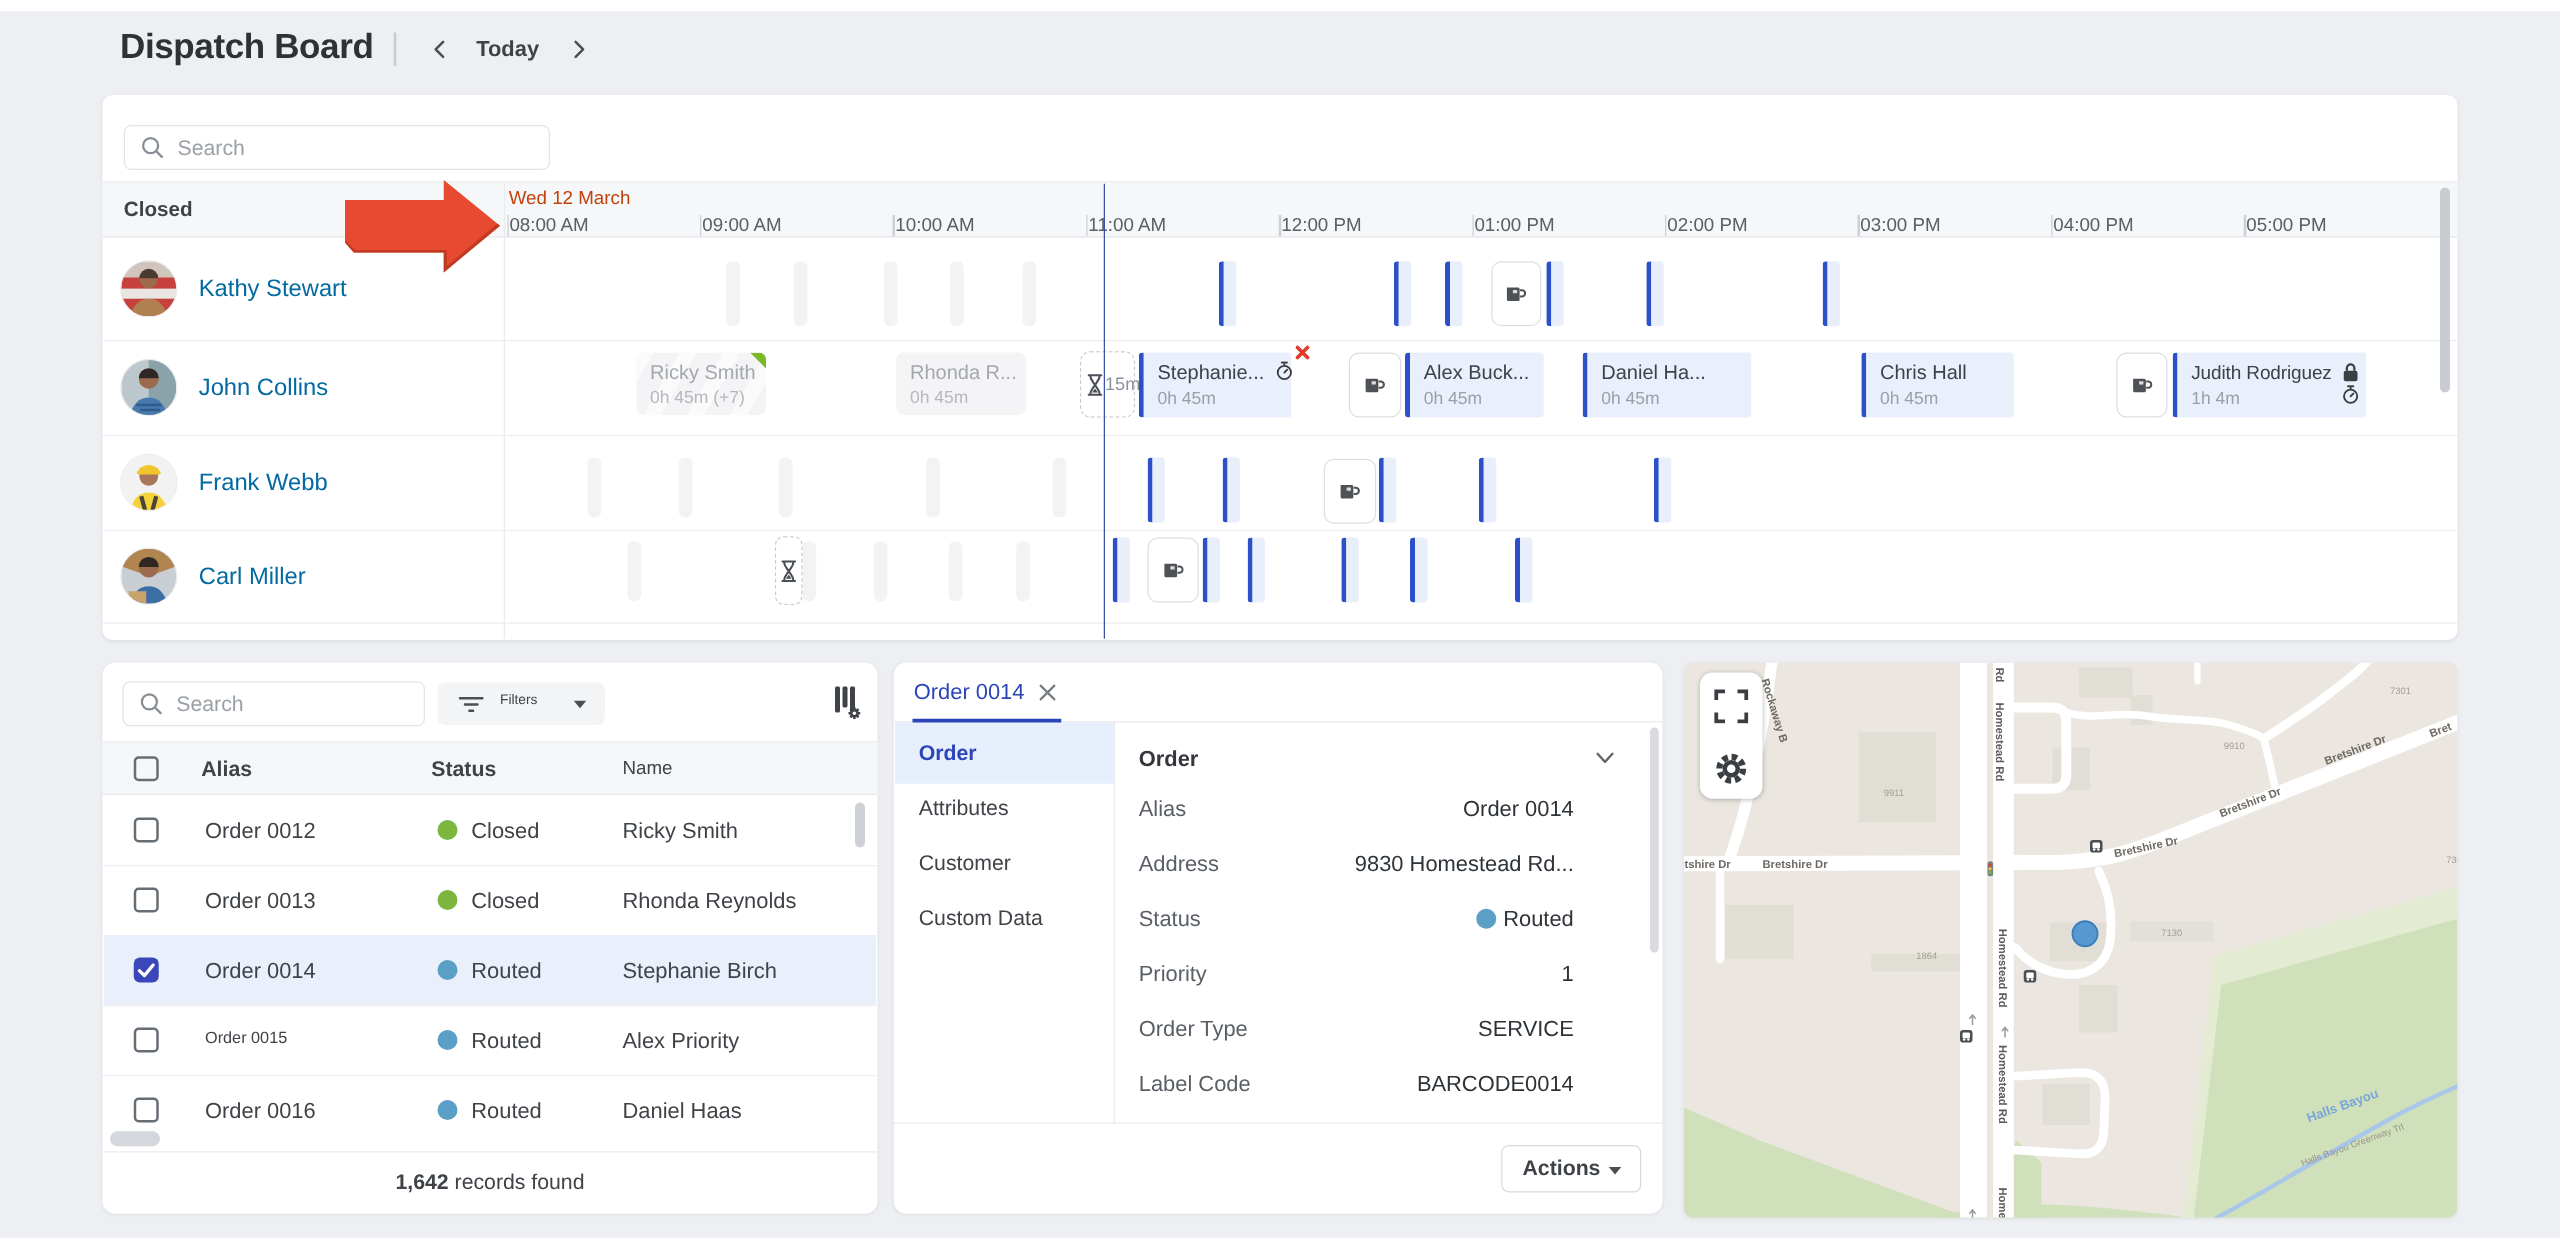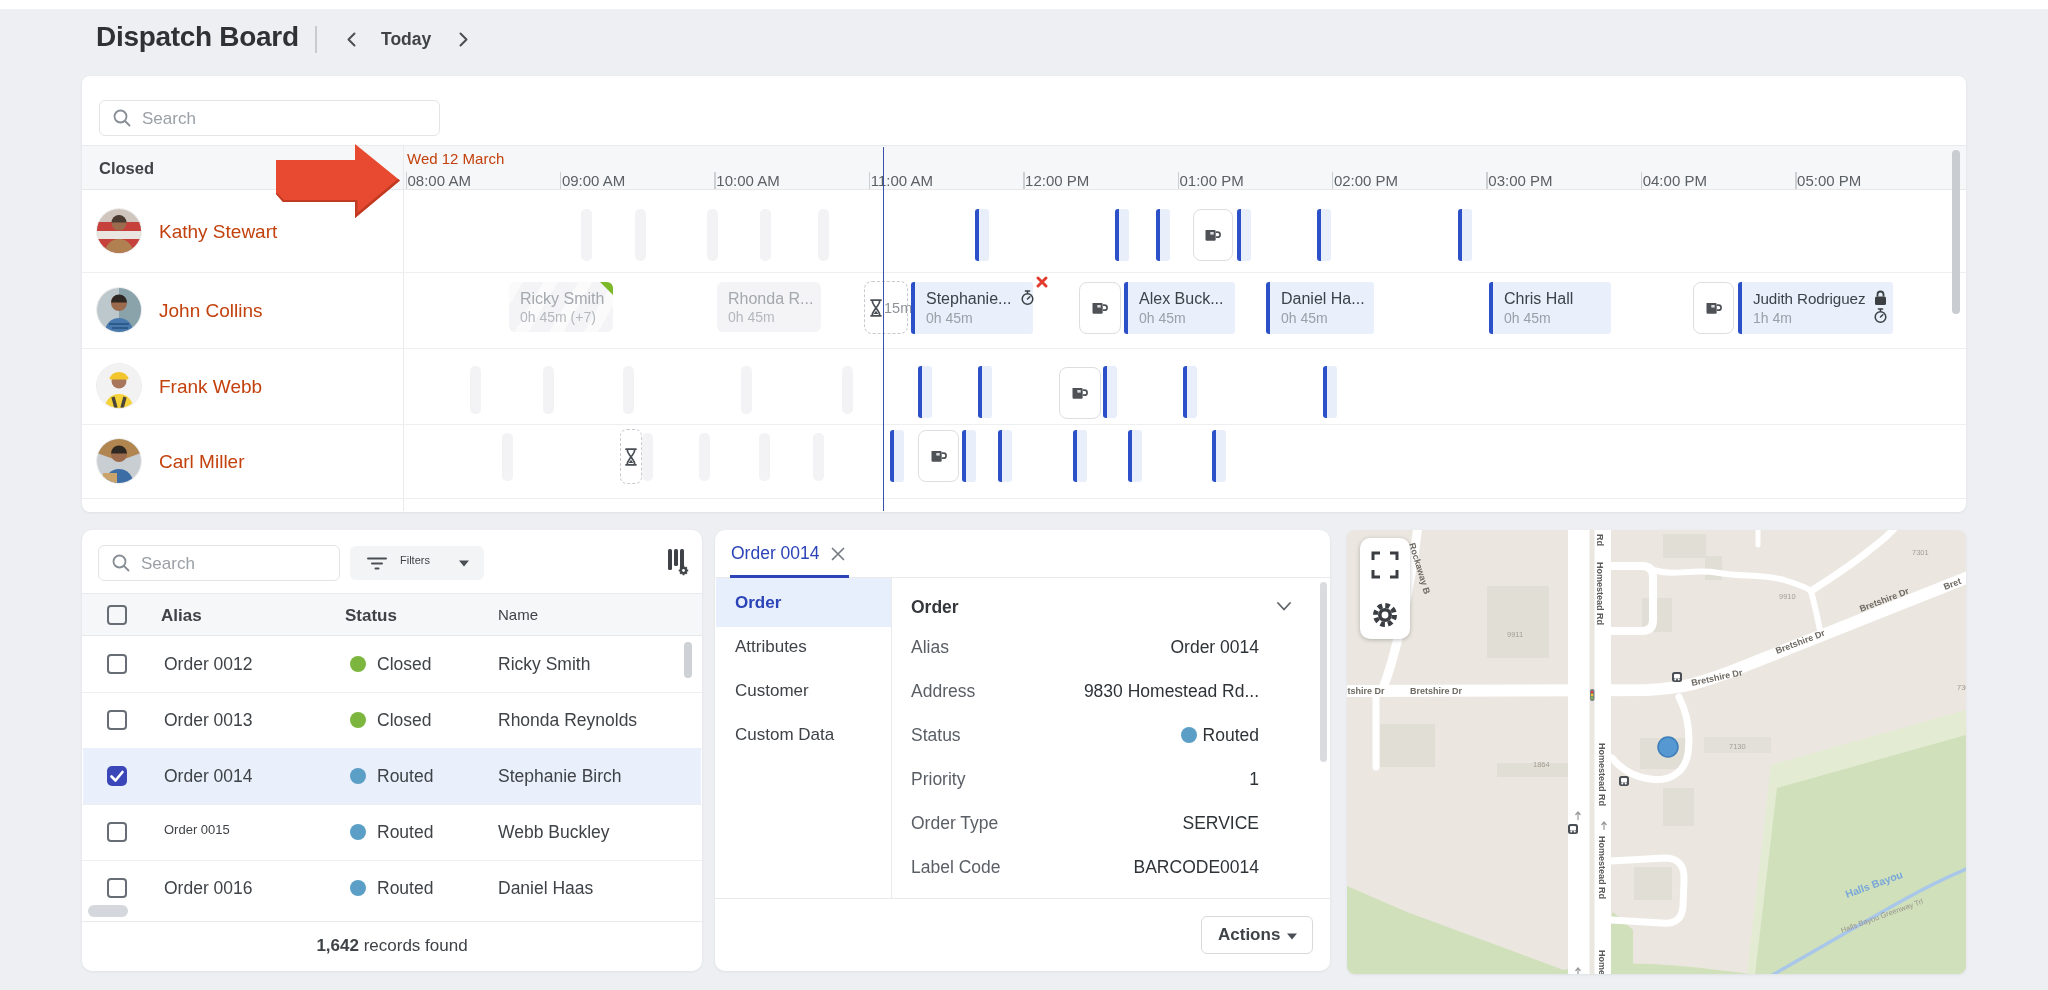--- a/index.html
+++ b/index.html
@@ -10,21 +10,21 @@
 .gp{position:absolute;width:11px;height:52px;border-radius:5px;background:#f3f3f5}
 .bb{position:absolute;width:13.5px;height:52px;border-radius:3px;background:#e8eefa;border-left:4.5px solid #2b50c8}
 .cchip{position:absolute;width:41px;height:52px;background:#fff;border:1px solid #dcdee1;border-radius:8px;display:flex;align-items:center;justify-content:center}
 .gchip{position:absolute;height:50px;background:#f4f4f6;border-radius:6px;padding:7px 0 0 11px;overflow:hidden}
 .gchip .t{font-size:16px;color:#a3a8ae;line-height:19px;white-space:nowrap}
 .gchip .s{font-size:14px;color:#b4b8bd;line-height:18px;white-space:nowrap}
 .bchip{position:absolute;height:52px;background:#e9effb;border-radius:3px;border-left:4.5px solid #2b50c8;padding:7px 0 0 11px;overflow:visible}
 .bchip .t{font-size:16px;color:#3d4249;line-height:20px;white-space:nowrap}
 .bchip .s{font-size:14px;color:#9aa0a7;line-height:18px;white-space:nowrap}
 .rowline{position:absolute;left:82px;width:1884px;height:1px;background:#edeef0}
-.name{position:absolute;font-size:19px;color:#c2410c}
+.name{position:absolute;font-size:19px;color:#0369a1}
 .hlabel{position:absolute;font-size:15px;color:#5b6065}
 .tick{position:absolute;width:1.5px;height:17px;background:#cdd0d3}
 .av{position:absolute;width:44px;height:44px;border-radius:50%;overflow:hidden;box-shadow:0 0 0 1px #ececee}
 </style>
 </head>
 <body>
 <div class="abs" style="left:0;top:0;width:2048px;height:9px;background:#fff"></div>
 
 <div class="abs" style="left:96px;top:21px;font-size:28px;font-weight:700;color:#2e3236;letter-spacing:-.3px">Dispatch Board</div>
 <div class="abs" style="left:315px;top:26px;width:2px;height:27px;background:#c8cbcf"></div>
@@ -169,21 +169,21 @@
       <svg width="16" height="13" viewBox="0 0 16 13">
         <path d="M0.5 1 h9 a1.2 1.2 0 0 1 1.2 1.2 V10.5 A1.2 1.2 0 0 1 9.5 11.7 H1.7 A1.2 1.2 0 0 1 0.5 10.5 Z" fill="#4e5257"></path>
         <path d="M11 3.2 h1.6 a2.3 2.3 0 0 1 0 5 H11" fill="none" stroke="#4e5257" stroke-width="1.7"></path>
         <rect x="5.3" y="3" width="3.4" height="2.6" fill="#fff" opacity=".8"></rect>
       </svg>
     </div>
     <div class="bchip" style="left:1124px;top:282px;width:111px">
       <div class="t">Alex Buck...</div>
       <div class="s">0h 45m</div>
     </div>
-    <div class="bchip" style="left:1266px;top:282px;width:108px">
+    <div class="bchip" style="left:1266px;top:282px;width:135px">
       <div class="t">Daniel Ha...</div>
       <div class="s">0h 45m</div>
     </div>
     <div class="bchip" style="left:1489px;top:282px;width:122px">
       <div class="t">Chris Hall</div>
       <div class="s">0h 45m</div>
     </div>
     <div class="cchip" style="left:1693px;top:282px;width:41px">
       <svg width="16" height="13" viewBox="0 0 16 13">
         <path d="M0.5 1 h9 a1.2 1.2 0 0 1 1.2 1.2 V10.5 A1.2 1.2 0 0 1 9.5 11.7 H1.7 A1.2 1.2 0 0 1 0.5 10.5 Z" fill="#4e5257"></path>
@@ -316,21 +316,21 @@
     </svg>
     <div class="abs" style="left:164px;top:766px;font-size:17.5px;color:#3f4347">Order 0014</div>
     <div class="abs" style="left:350px;top:768px;width:16px;height:16px;border-radius:50%;background:#5b9fc7"></div>
     <div class="abs" style="left:377px;top:766px;font-size:17.5px;color:#3f4347">Routed</div>
     <div class="abs" style="left:498px;top:766px;font-size:17.5px;color:#3f4347">Stephanie Birch</div>
     <div class="abs" style="left:82px;top:860px;width:620px;height:1px;background:#edeef0"></div>
     <div class="abs" style="left:107px;top:822px;width:20px;height:20px;border:2px solid #676d74;border-radius:4px"></div>
     <div class="abs" style="left:164px;top:822px;font-size:13px;color:#3f4347">Order 0015</div>
     <div class="abs" style="left:350px;top:824px;width:16px;height:16px;border-radius:50%;background:#5b9fc7"></div>
     <div class="abs" style="left:377px;top:822px;font-size:17.5px;color:#3f4347">Routed</div>
-    <div class="abs" style="left:498px;top:822px;font-size:17.5px;color:#3f4347">Webb Buckley</div>
+    <div class="abs" style="left:498px;top:822px;font-size:17.5px;color:#3f4347">Alex Priority</div>
     <div class="abs" style="left:107px;top:878px;width:20px;height:20px;border:2px solid #676d74;border-radius:4px"></div>
     <div class="abs" style="left:164px;top:878px;font-size:17.5px;color:#3f4347">Order 0016</div>
     <div class="abs" style="left:350px;top:880px;width:16px;height:16px;border-radius:50%;background:#5b9fc7"></div>
     <div class="abs" style="left:377px;top:878px;font-size:17.5px;color:#3f4347">Routed</div>
     <div class="abs" style="left:498px;top:878px;font-size:17.5px;color:#3f4347">Daniel Haas</div>
   </div>
 
 <div class="abs" style="left:684px;top:642px;width:8px;height:36px;border-radius:4px;background:#ced1d6"></div>
 <div class="abs" style="left:88px;top:905px;width:40px;height:12px;border-radius:6px;background:#d4d7db"></div>
 

